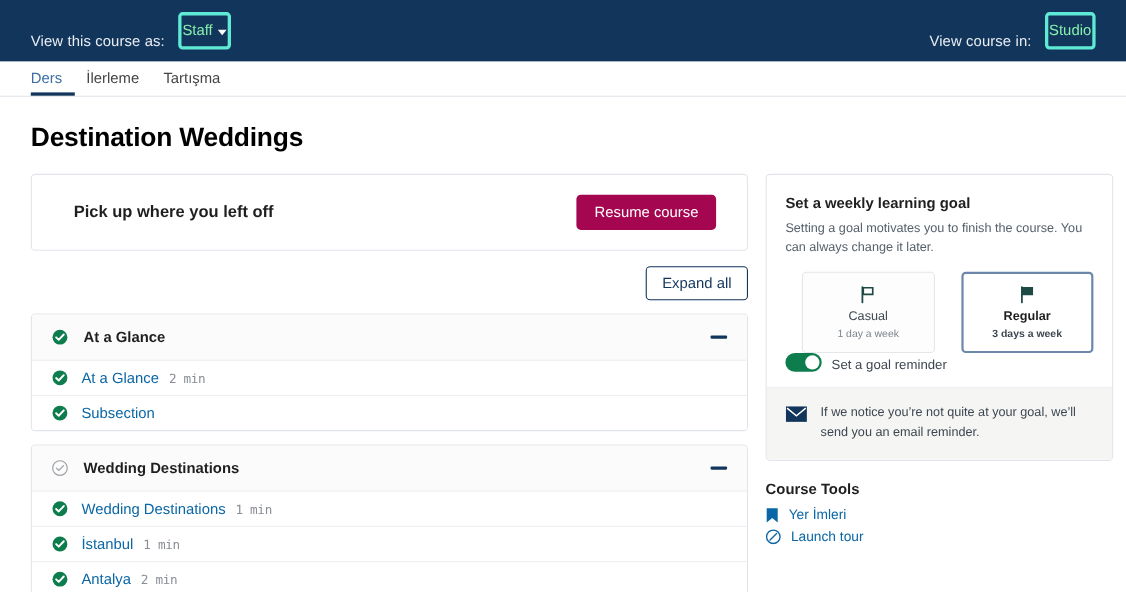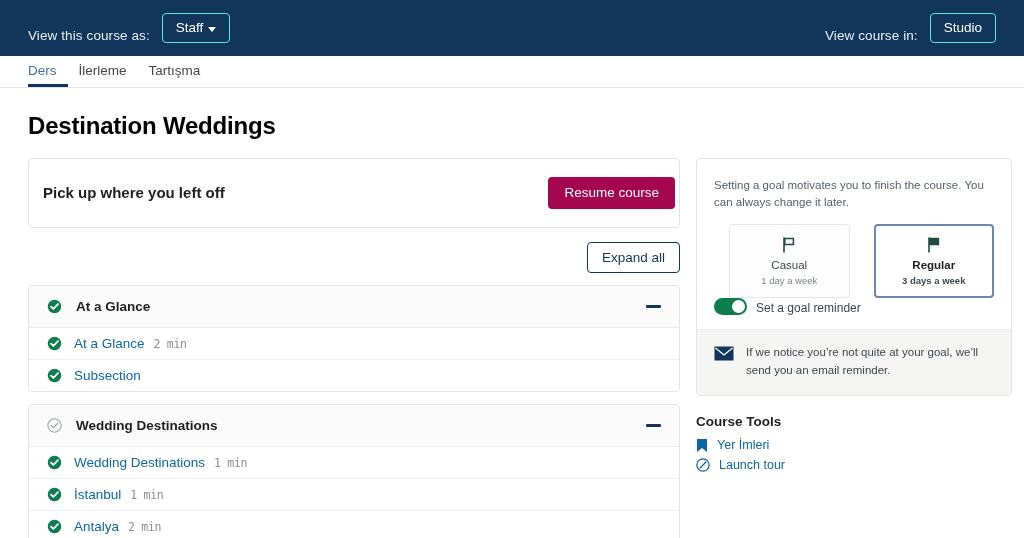--- a/index.html
+++ b/index.html
@@ -26,27 +26,27 @@
     align-items: flex-end;
     gap: 12px;
   }
   .masq-right { margin-left: auto; }
   .masq-label {
     font-size: 13.5px;
     color: #e9edf2;
     letter-spacing: .1px;
   }
   .masq-btn {
-    border: 1px solid #5eead4;
+    border: 3px solid #5eead4;
     border-radius: 4px;
     background: transparent;
-    color: #ffffff;
+    color: #86efac;
     font-size: 13.5px;
     font-family: "Liberation Sans", sans-serif;
-    padding: 7px 13px;
+    padding: 7px 1px;
     display: inline-flex;
     align-items: center;
     gap: 5px;
     cursor: pointer;
     line-height: 1;
   }
   .caret {
     display: inline-block;
     width: 0; height: 0;
     border-left: 4px solid transparent;
@@ -103,21 +103,21 @@
   .col-side { width: 316px; flex: 0 0 316px; }
 
   
   .resume-card {
     border: 1px solid #e1e5ea;
     border-radius: 4px;
     background: #ffffff;
     display: flex;
     align-items: center;
     justify-content: space-between;
-    padding: 18px 4px;
+    padding: 18px 28px;
     min-height: 57px;
   }
   .resume-title {
     font-size: 15px;
     font-weight: bold;
     color: #1f1f1f;
     margin-left: 10px;
   }
   .btn-resume {
     background: #a4064f;
@@ -437,20 +437,21 @@
 
         </div>
       </div>
 
     </div>
 
     <div class="col-side">
 
       <div class="goal-card">
         <div class="goal-inner">
+          <div class="goal-title">Set a weekly learning goal</div>
           <div class="goal-desc">Setting a goal motivates you to finish the course. You can always change it later.</div>
 
           <div class="goal-options">
 
             <div class="goal-opt">
               <div class="goal-opt-flag">
                 <svg width="14" height="16" viewBox="0 0 14 16">
                   <path d="M2 1 L2 15" stroke="#1d4a44" stroke-width="1.6" fill="none" stroke-linecap="round"></path>
                   <path d="M2.8 1.6 L11.4 1.6 L11.4 7.6 L2.8 7.6 Z" fill="none" stroke="#1d4a44" stroke-width="1.5"></path>
                 </svg>

